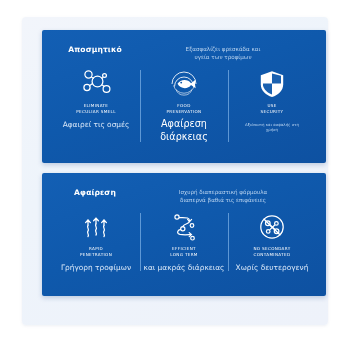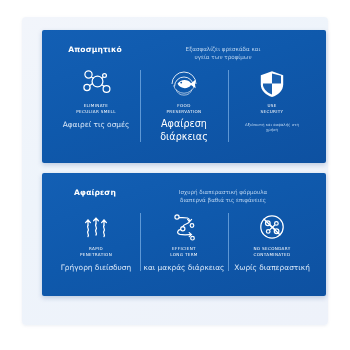--- a/index.html
+++ b/index.html
@@ -238,21 +238,21 @@
             <path d="M8 13.5 C6.2 15.5 9.8 17 8 19 C6.2 21 9.8 22.5 8 24.5"></path>
             <path d="M16 12 C14.2 14 17.8 15.5 16 17.5 C14.2 19.5 17.8 21 16 23"></path>
             <path d="M24 13.5 C22.2 15.5 25.8 17 24 19 C22.2 21 25.8 22.5 24 24.5"></path>
           </svg>
         </div>
         <div class="feature-en">
           <div>RAPID</div>
           <div>PENETRATION</div>
         </div>
         <div class="feature-el">
-          <div>Γρήγορη διείσδυση</div>
+          <div>Γρήγορη τροφίμων</div>
         </div>
       </div>
 
       <div class="feature">
         <div class="feature-icon">
           <svg width="34" height="30" viewBox="0 0 34 30" fill="none" stroke="#ffffff" stroke-width="1.2" stroke-linecap="round">
             <circle cx="10" cy="5" r="2.1"></circle>
             <path d="M12.4 5.6 C19 5.6 22.5 5 22.5 9 C22.5 12.6 16 11.4 16 14.8"></path>
             <path d="M20.6 7.4 L22.6 9.6 L24.6 7.4"></path>
             <circle cx="15.8" cy="16.7" r="2.1"></circle>
@@ -282,20 +282,20 @@
             <line x1="13.6" y1="12.8" x2="19" y2="17.6"></line>
             <line x1="19" y1="12.8" x2="13.7" y2="17.9"></line>
             <line x1="7.6" y1="6.8" x2="24.4" y2="23.2" stroke-width="1.5"></line>
           </svg>
         </div>
         <div class="feature-en">
           <div>NO SECONDARY</div>
           <div>CONTAMINATED</div>
         </div>
         <div class="feature-el">
-          <div>Χωρίς διαπεραστική</div>
+          <div>Χωρίς δευτερογενή</div>
         </div>
       </div>
 
     </div>
   </section>
 
 </div>
 
 </body></html>

